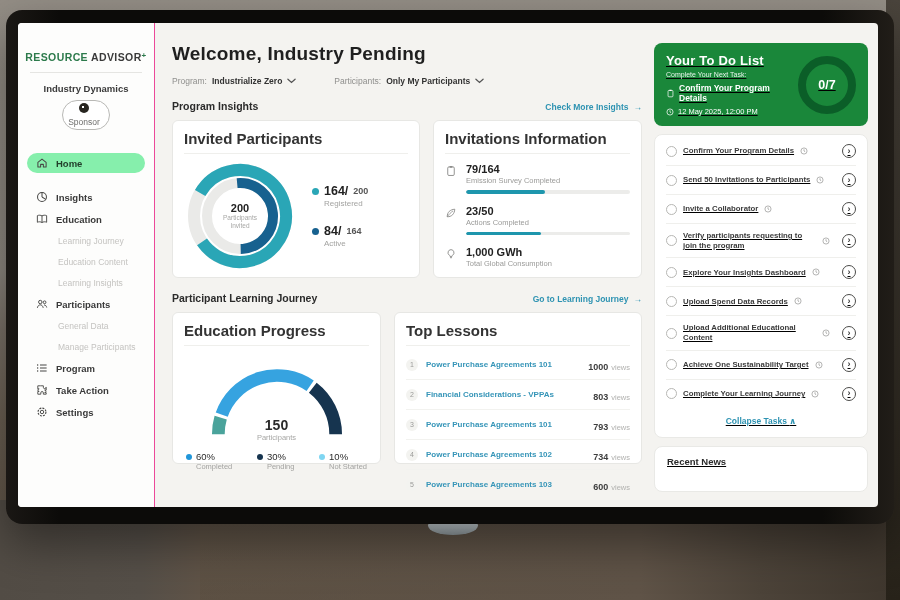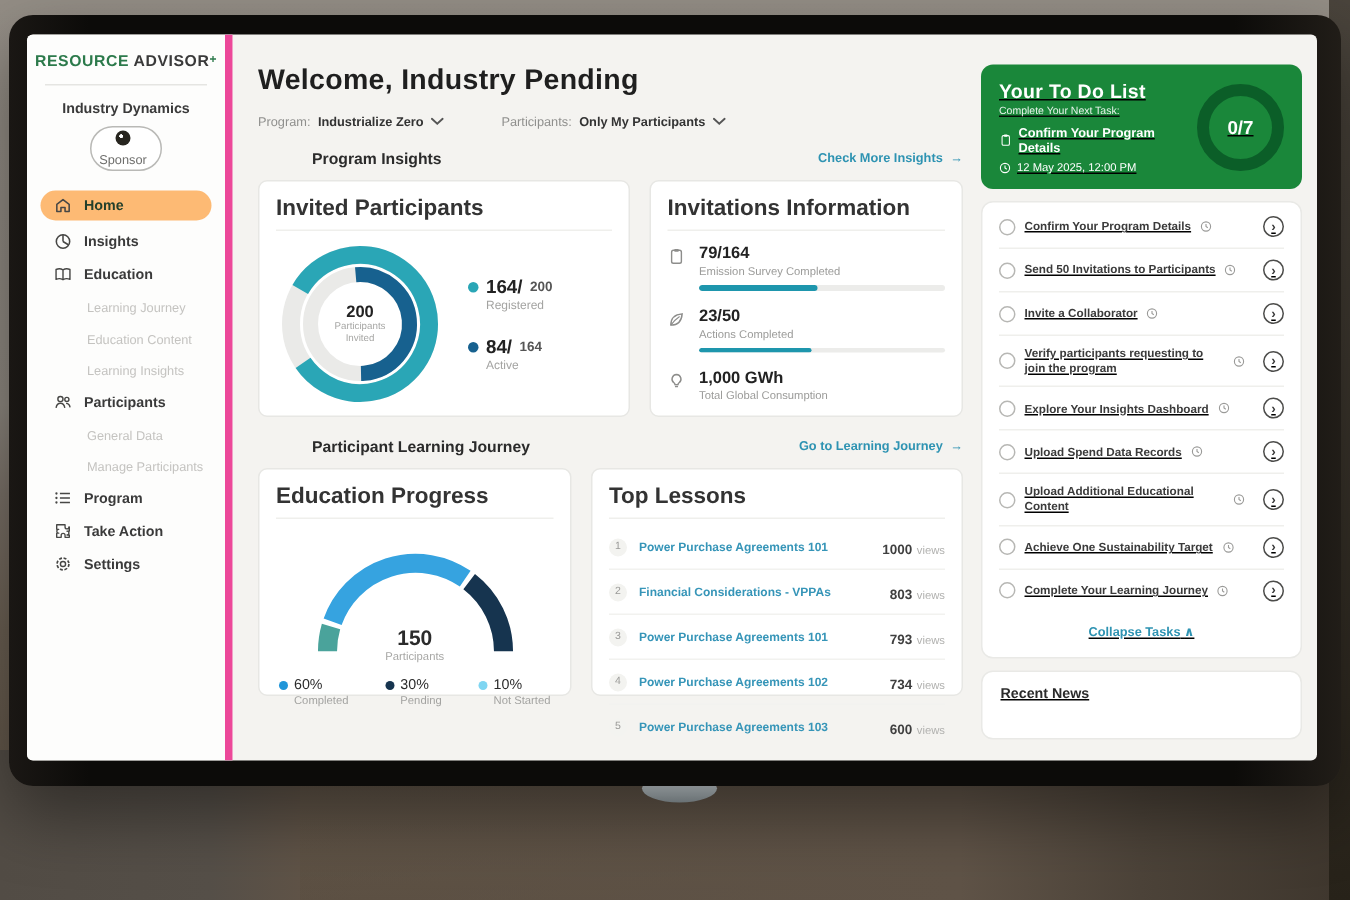--- a/index.html
+++ b/index.html
@@ -15,47 +15,47 @@
   .bg-right { position:absolute; right:0; top:0; width:14px; height:600px; background:linear-gradient(180deg,#4a443c,#272219); }
   .stand { position:absolute; left:428px; top:516px; width:50px; height:19px; border-radius:50%;
     background: linear-gradient(180deg,#eef3f5,#b9c3c7 60%,#8f999d); }
   
   .monitor { position:absolute; left:6px; top:10px; width:888px; height:514px;
     background: linear-gradient(90deg,#1a1714,#0c0b09 6% 92%,#211d18);
     border-radius:16px; box-shadow:0 20px 45px rgba(0,0,0,.4); z-index:2; }
   .screen { position:absolute; left:12px; top:13px; right:16px; bottom:17px;
     background:#f4f3f0; border-radius:4px; overflow:hidden; display:flex; }
   
-  .sidebar { width:137px; background:#fdfdfc; border-right:5px solid #ec4899; flex:none; padding-top:12px; }
+  .sidebar { width:137px; background:#fdfdfc; border-right:1px solid #ec4899; flex:none; padding-top:28px; }
   .brand { text-align:center; font-size:10.5px; font-weight:bold; letter-spacing:.4px; }
   .brand .b1 { color:#2c7a4b; } .brand .b2 { color:#3a3a3a; }
   .brand .plus { color:#2c7a4b; font-size:8px; vertical-align:top; }
   .side-div { border-bottom:1px solid #e5e5e2; margin:9px 12px 0 12px; }
   .org { text-align:center; font-size:9.5px; font-weight:bold; color:#3a3a3a; margin-top:10px; }
   .sponsor { display:flex; align-items:center; gap:4px; width:max-content; margin:6px auto 10px auto;
     border:1px solid #b9b9b6; border-radius:999px; padding:2px 9px 2px 5px; background:#fff;flex-direction:column; }
   .sponsor-ic { width:10px; height:10px; border-radius:50%;
     background: radial-gradient(circle at 38% 38%, #fff 0 1.2px, #27251f 1.3px); }
   .sponsor-lab { font-size:8.5px; color:#6e6e6c; }
   .nav { display:flex; flex-direction:column; }
   .nav-item { display:flex; align-items:center; gap:8px; padding:5px 6px 5px 18px;
     font-size:9.5px; font-weight:bold; color:#3a3a3a; cursor:pointer; }
   .nav-item.sub { padding:5.5px 6px 5.5px 40px; color:#c4c3c0; font-weight:normal; font-size:8.5px; }
-  .nav-item.active { background:#fdba74; border-radius:999px; margin:3px 9px; padding:4px 6px 4px 9px; color:#223f2b; }
+  .nav-item.active { background:#86efac; border-radius:999px; margin:13px 9px; padding:4px 6px 4px 9px; color:#223f2b; }
   .nav-ic { width:12px; height:12px; flex:none; color:#474745; display:inline-flex; }
   .nav-ic svg { width:12px; height:12px; }
   
   .main { flex:1; min-width:0; padding:20px 12px 0 17px; }
   .welcome { font-size:19px; font-weight:bold; color:#1f1f1f; letter-spacing:.2px; }
   .filters { display:flex; align-items:center; gap:38px; margin-top:11px; }
   .filter { display:flex; align-items:center; gap:5px; cursor:pointer; }
   .f-lab { font-size:8.5px; color:#8f8f8d; }
   .f-val { font-size:8.5px; font-weight:bold; color:#333; }
   .f-ch { display:inline-flex; color:#555; } .f-ch svg { width:9px; height:6px; }
-  .sec-head { display:flex; align-items:flex-start; justify-content:space-between; margin-top:14px; margin-bottom:8px;margin-left:36px; }
+  .sec-head { display:flex; align-items:flex-end; justify-content:space-between; margin-top:14px; margin-bottom:8px; }
   .sec-title { font-size:10.5px; font-weight:bold; color:#2b2b2b; }
   .sec-link { font-size:8.5px; font-weight:bold; color:#2e93b2; cursor:pointer; display:flex; gap:5px; align-items:center; }
   .cards { display:flex; gap:13px; }
   .card { background:#fff; border:1px solid #e7e7e4; border-radius:6px; padding:9px 11px; }
   .card-title { font-size:15px; font-weight:bold; color:#333; border-bottom:1px solid #efefec; padding-bottom:6px; }
   .card-w1 { width:248px; height:158px; } .card-w2 { width:209px; height:158px; }
   .card-w3 { width:209px; height:152px; } .card-w4 { width:248px; height:152px; }
   
   .donut-body { display:flex; align-items:center; gap:16px; margin-top:6px; }
   .donut-wrap { position:relative; width:112px; height:112px; flex:none; }

